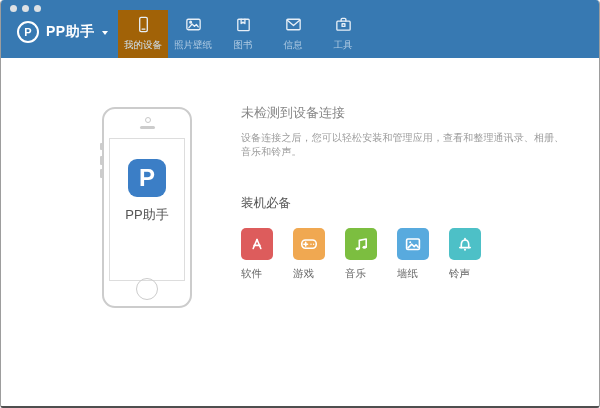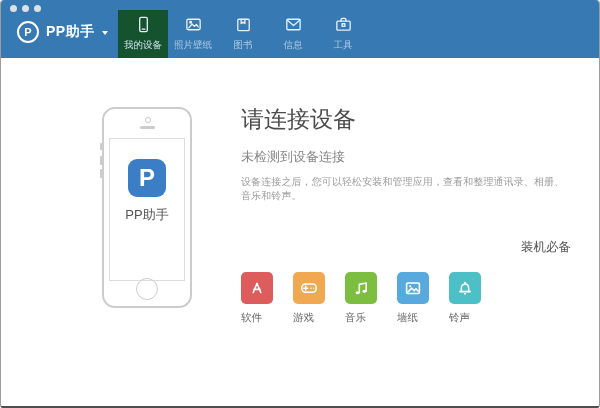--- a/index.html
+++ b/index.html
@@ -13,21 +13,21 @@
   .traffic .dot{width:7px;height:7px;border-radius:50%;background:#dde1e4;}
   .brand{position:absolute;left:16px;top:21px;display:flex;align-items:center;gap:7px;cursor:pointer;}
   .brand-logo{width:18px;height:18px;border:2px solid #fff;border-radius:50%;color:#fff;
               font-size:11px;font-weight:bold;display:flex;align-items:center;justify-content:center;}
   .brand-name{color:#fff;font-size:14px;font-weight:bold;letter-spacing:.5px;}
   .caret{width:0;height:0;border-left:3.5px solid transparent;border-right:3.5px solid transparent;
          border-top:4.5px solid #fff;margin-top:2px;}
   .nav{position:absolute;left:117px;top:10px;height:48px;display:flex;}
   .nav-item{width:50px;display:flex;flex-direction:column;align-items:center;justify-content:flex-end;
             padding-bottom:6px;box-sizing:border-box;cursor:pointer;}
-  .nav-item.active{background:#14532d;}
+  .nav-item.active{background:#a16207;}
   .nav-item svg{width:19px;height:19px;stroke:#e7eff7;fill:none;stroke-width:1.4;
                 stroke-linecap:round;stroke-linejoin:round;margin-bottom:5px;}
   .nav-label{font-size:9.5px;color:#b3cde4;white-space:nowrap;}
   .nav-item.active .nav-label{color:#cfe2f2;}
 
   
   .content{position:absolute;left:0;top:58px;right:0;bottom:0;background:#fff;}
 
   
   .phone{position:absolute;left:101px;top:49px;width:90px;height:201px;box-sizing:border-box;
@@ -41,21 +41,21 @@
   .home{position:absolute;left:50%;bottom:6px;width:20px;height:20px;margin-left:-11px;
         border:1.5px solid #cccccc;border-radius:50%;}
   .sidebtn{position:absolute;left:-4px;width:2.5px;background:#cccccc;border-radius:1px;}
   .sb1{top:34px;height:7px;} .sb2{top:47px;height:9px;} .sb3{top:60px;height:9px;}
 
   
   .col{position:absolute;left:240px;top:46px;width:330px;}
   .title{margin:0 0 13px;font-size:23px;font-weight:400;color:#4c4c4c;}
   .subtitle{font-size:13px;color:#878787;margin-bottom:9px;}
   .desc{font-size:10px;color:#9c9c9c;margin-bottom:36px;letter-spacing:.1px;}
-  .section-title{font-size:12.5px;color:#555555;margin-bottom:16px;text-align:right;}
+  .section-title{font-size:12.5px;color:#555555;margin-bottom:16px;}
   .essentials{display:flex;}
   .ess-item{display:flex;flex-direction:column;align-items:flex-start;margin-right:20px;cursor:pointer;}
   .ess-icon{width:32px;height:32px;border-radius:5px;display:flex;align-items:center;justify-content:center;}
   .ess-icon svg{width:20px;height:20px;stroke:#ffffff;fill:none;stroke-width:1.6;
                 stroke-linecap:round;stroke-linejoin:round;}
   .ess-label{margin-top:7px;font-size:10.5px;color:#666666;white-space:nowrap;}
 </style>
 </head>
 <body>
 
@@ -124,21 +124,20 @@
       <span class="sidebtn sb2"></span>
       <span class="sidebtn sb3"></span>
       <div class="screen">
         <div class="app-logo">P</div>
         <div class="phone-label">PP助手</div>
       </div>
       <span class="home"></span>
     </div>
 
     <div class="col">
-      <h1 class="title">请连接设备</h1>
       <div class="subtitle">未检测到设备连接</div>
       <div class="desc">设备连接之后，您可以轻松安装和管理应用，查看和整理通讯录、相册、音乐和铃声。</div>
       <div class="section-title">装机必备</div>
 
       <div class="essentials">
         <div class="ess-item">
           <span class="ess-icon" style="background-color: rgb(221, 92, 92);">
             <svg viewBox="0 0 20 20">
                 <path d="M6.2,14.5 L10,5.5"></path>
                 <path d="M10,5.5 L13.8,14.5"></path>

